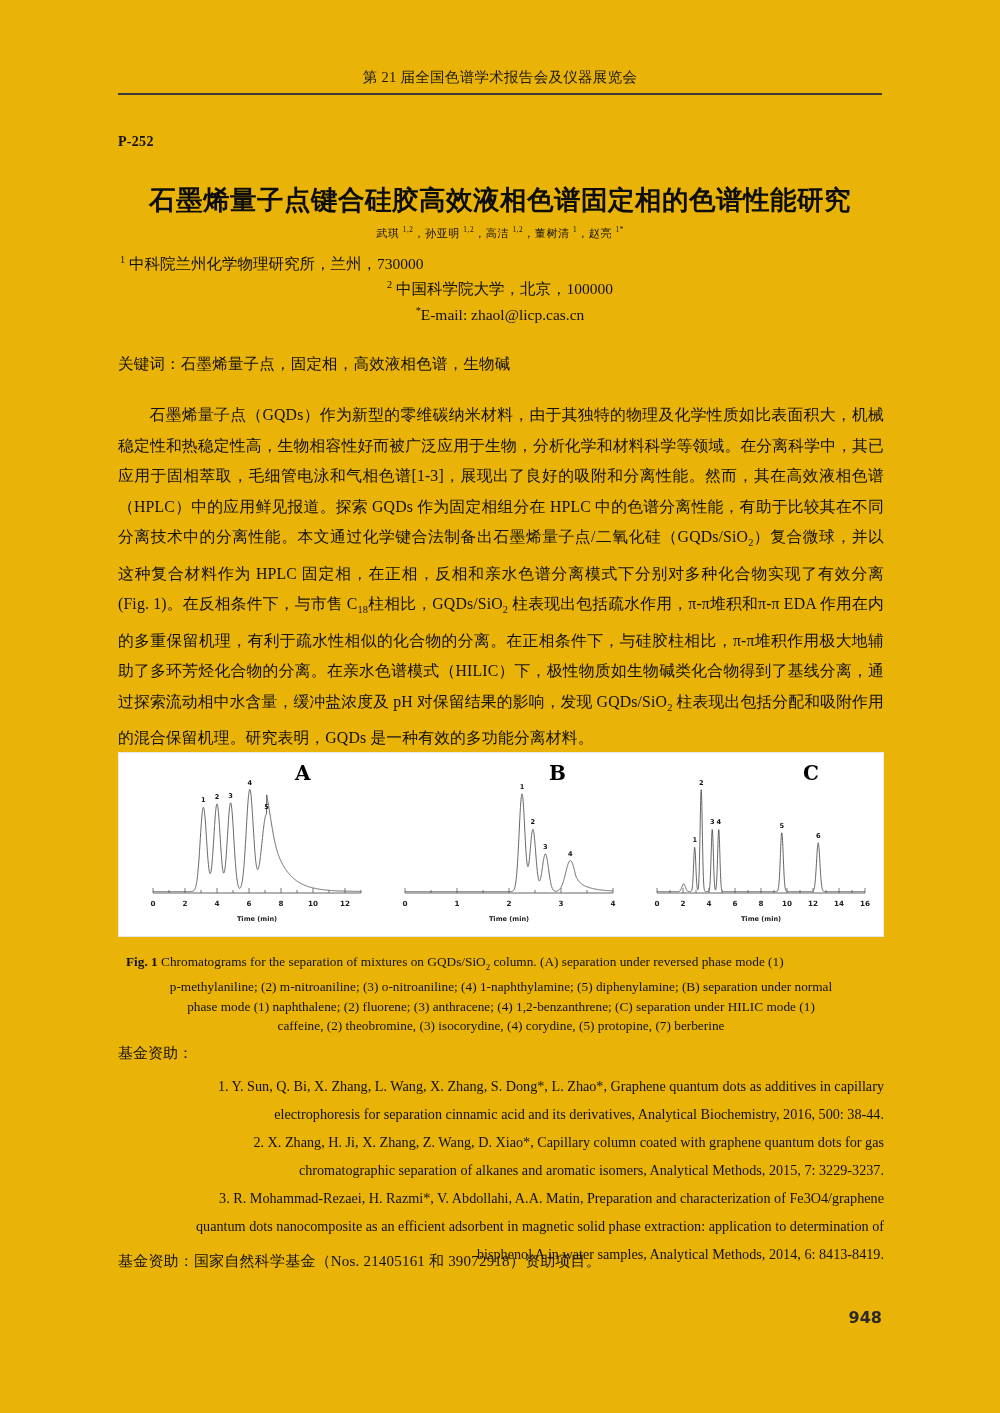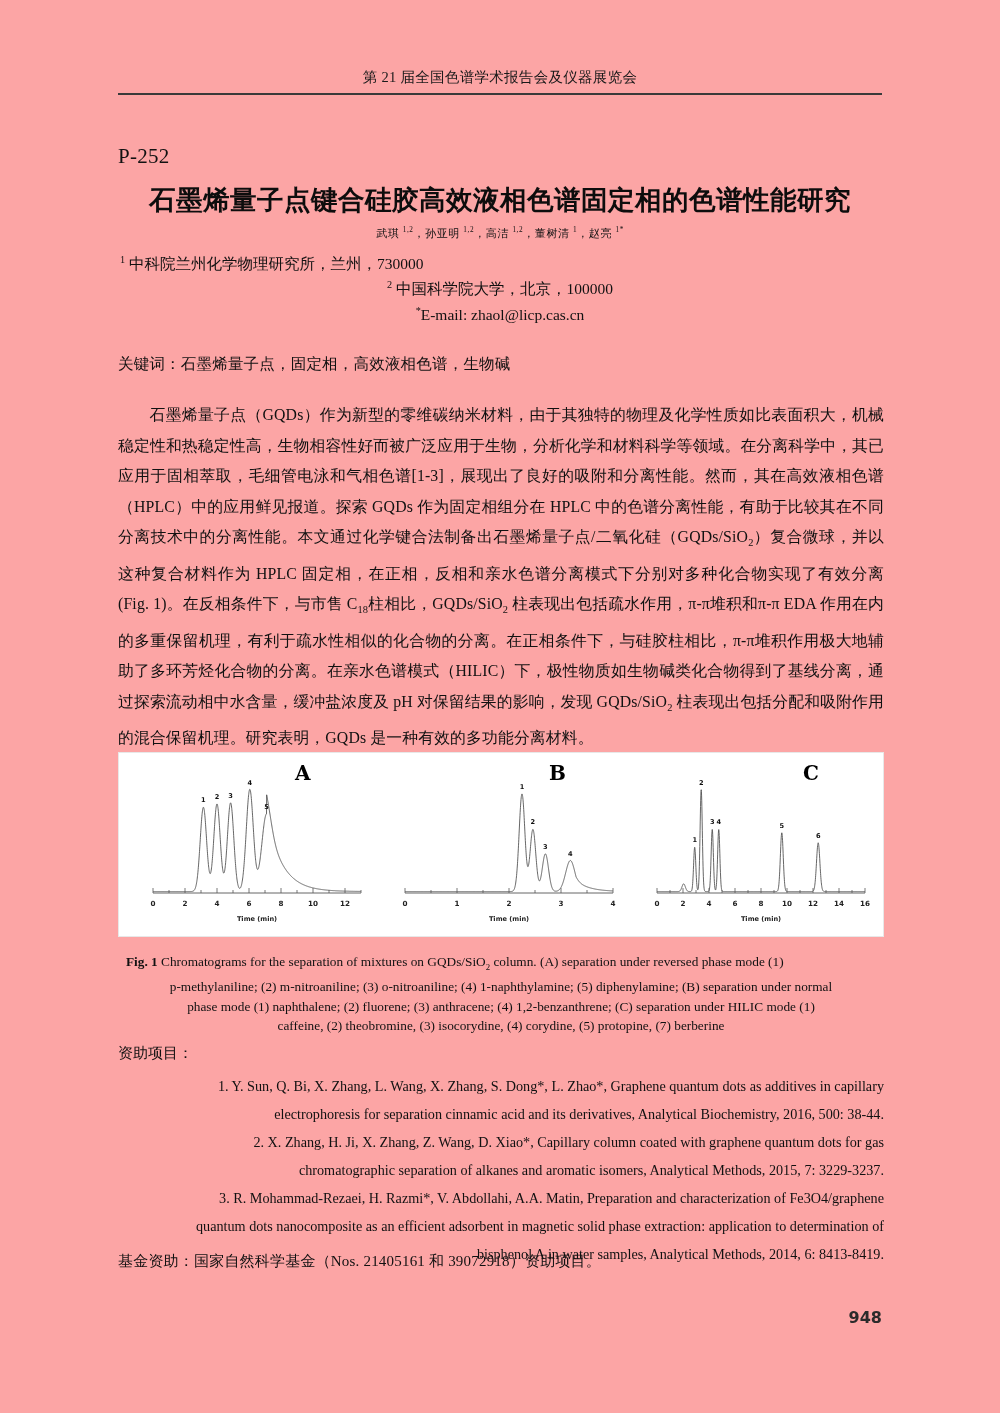--- a/index.html
+++ b/index.html
@@ -12,21 +12,21 @@
     width: 1000px;
     height: 1413px;
     position: relative;
     font-family: "Liberation Serif", "DejaVu Serif", serif;
     color: #111;
     overflow: hidden;
   }
   .page {
     position: absolute;
     inset: 0;
-    background: #fca5a5;
+    background: #eab308;
   }
 
   
   .runhead {
     position: absolute;
     top: 68px;
     left: 120px;
     width: 760px;
     text-align: center;
     font-size: 14.5px;
@@ -38,24 +38,24 @@
     top: 93px;
     left: 118px;
     width: 764px;
     height: 2px;
     background: #3a3a3a;
   }
 
   
   .poster-id {
     position: absolute;
-    top: 144px;
-    left: 118px;
-    font-size: 21px;
-    font-weight: normal;
+    top: 134px;
+    left: 118px;
+    font-size: 14px;
+    font-weight: bold;
     letter-spacing: .3px;
   }
 
   
   .title {
     position: absolute;
     top: 182px;
     left: 120px;
     width: 760px;
     text-align: center;
@@ -335,21 +335,21 @@
 
   <div class="caption">
     <div class="line1">
       <span class="lead">Fig. 1</span><span> Chromatograms for the separation of mixtures on GQDs/SiO<sub class="mk">2</sub> column. (A) separation under reversed phase mode (1)</span>
     </div>
     <div>p-methylaniline; (2) m-nitroaniline; (3) o-nitroaniline; (4) 1-naphthylamine; (5) diphenylamine; (B) separation under normal</div>
     <div>phase mode (1) naphthalene; (2) fluorene; (3) anthracene; (4) 1,2-benzanthrene; (C) separation under HILIC mode (1)</div>
     <div>caffeine, (2) theobromine, (3) isocorydine, (4) corydine, (5) protopine, (7) berberine</div>
   </div>
 
-  <div class="refs-title">资助项目：</div>
+  <div class="refs-title">基金资助：</div>
   <div class="refs">
     <div class="ref">1. Y. Sun, Q. Bi, X. Zhang, L. Wang, X. Zhang, S. Dong*, L. Zhao*, Graphene quantum dots as additives in capillary</div>
     <div class="ref">electrophoresis for separation cinnamic acid and its derivatives, Analytical Biochemistry, 2016, 500: 38-44.</div>
     <div class="ref">2. X. Zhang, H. Ji, X. Zhang, Z. Wang, D. Xiao*, Capillary column coated with graphene quantum dots for gas</div>
     <div class="ref">chromatographic separation of alkanes and aromatic isomers, Analytical Methods, 2015, 7: 3229-3237.</div>
     <div class="ref">3. R. Mohammad-Rezaei, H. Razmi*, V. Abdollahi, A.A. Matin, Preparation and characterization of Fe3O4/graphene</div>
     <div class="ref">quantum dots nanocomposite as an efficient adsorbent in magnetic solid phase extraction: application to determination of</div>
     <div class="ref">bisphenol A in water samples, Analytical Methods, 2014, 6: 8413-8419.</div>
   </div>
   <div class="fund">基金资助：国家自然科学基金（Nos. 21405161 和 39072918）资助项目。</div>

